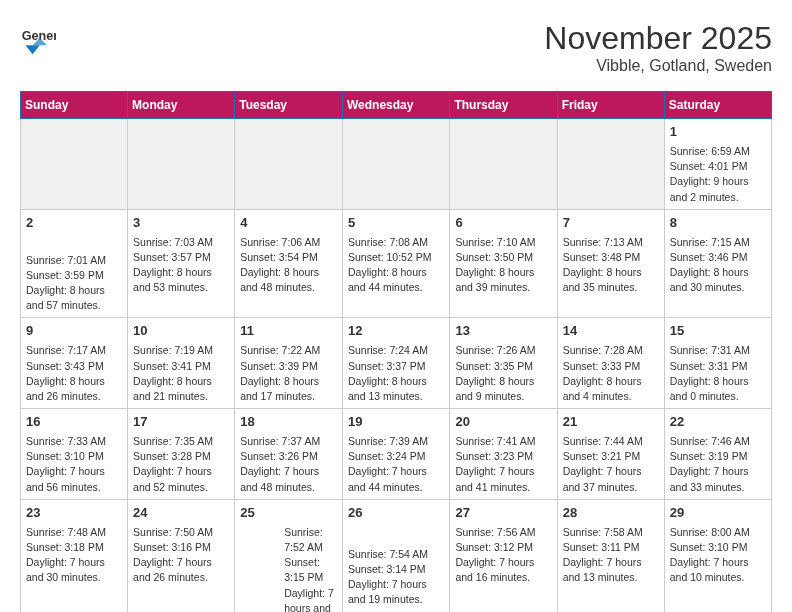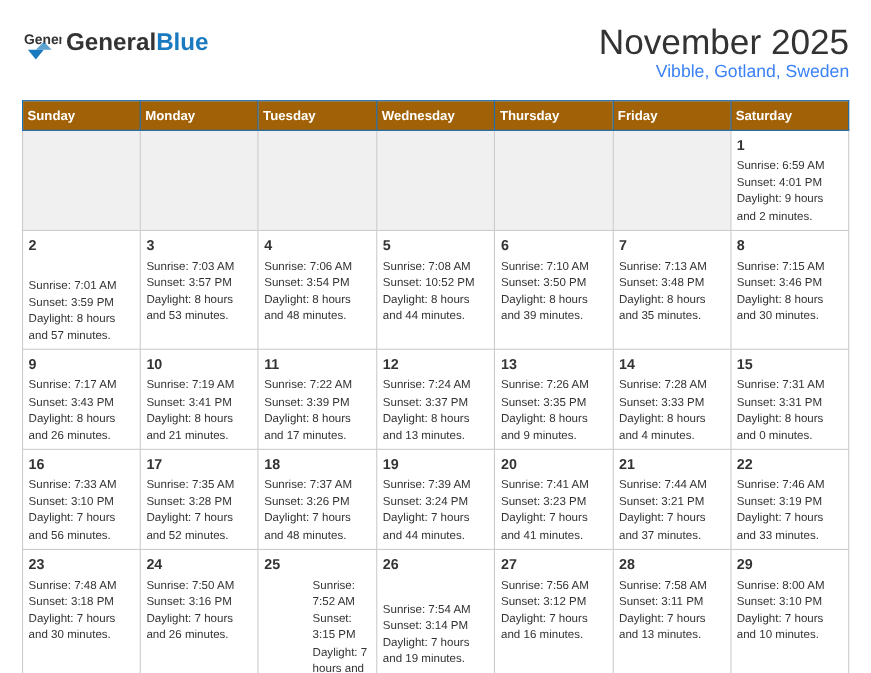--- a/index.html
+++ b/index.html
@@ -37,30 +37,30 @@
     .title-block {
       text-align: right;
     }
     .month-title {
       font-size: 32px;
       color: #333;
       font-weight: normal;
     }
     .subtitle {
       font-size: 16px;
-      color: #3b82f6;
+      color: #404040;
     }
 
     .calendar {
       width: 100%;
       border-collapse: collapse;
       font-size: 11px;
     }
     .calendar th {
-      background: #a16207;
+      background: #be185d;
       color: #fff;
       padding: 6px 4px;
       text-align: left;
       font-weight: bold;
       border: 1px solid #1a6eb5;
       font-size: 12px;
     }
     .calendar td {
       border: 1px solid #ccc;
       vertical-align: top;
@@ -88,25 +88,20 @@
 </head>
 <body>
 
 <div class="header-area">
   <div class="logo">
     <svg class="logo-icon" viewBox="0 0 40 40" xmlns="http://www.w3.org/2000/svg">
       <text x="2" y="22" font-size="14" font-weight="bold" fill="#333">General</text>
       <polygon points="6,28 22,28 14,38" fill="#1a7abf"></polygon>
       <polygon points="14,28 30,28 22,20" fill="#1a7abf" opacity="0.7"></polygon>
     </svg>
-    <div>
-      <div class="logo-text">
-        <span style="color:#333">General</span><span style="color:#1a7abf">Blue</span>
-      </div>
-    </div>
   </div>
   <div class="title-block">
     <div class="month-title">November 2025</div>
     <div class="subtitle">Vibble, Gotland, Sweden</div>
   </div>
 </div>
 
 <table class="calendar">
   <thead>
     <tr>

